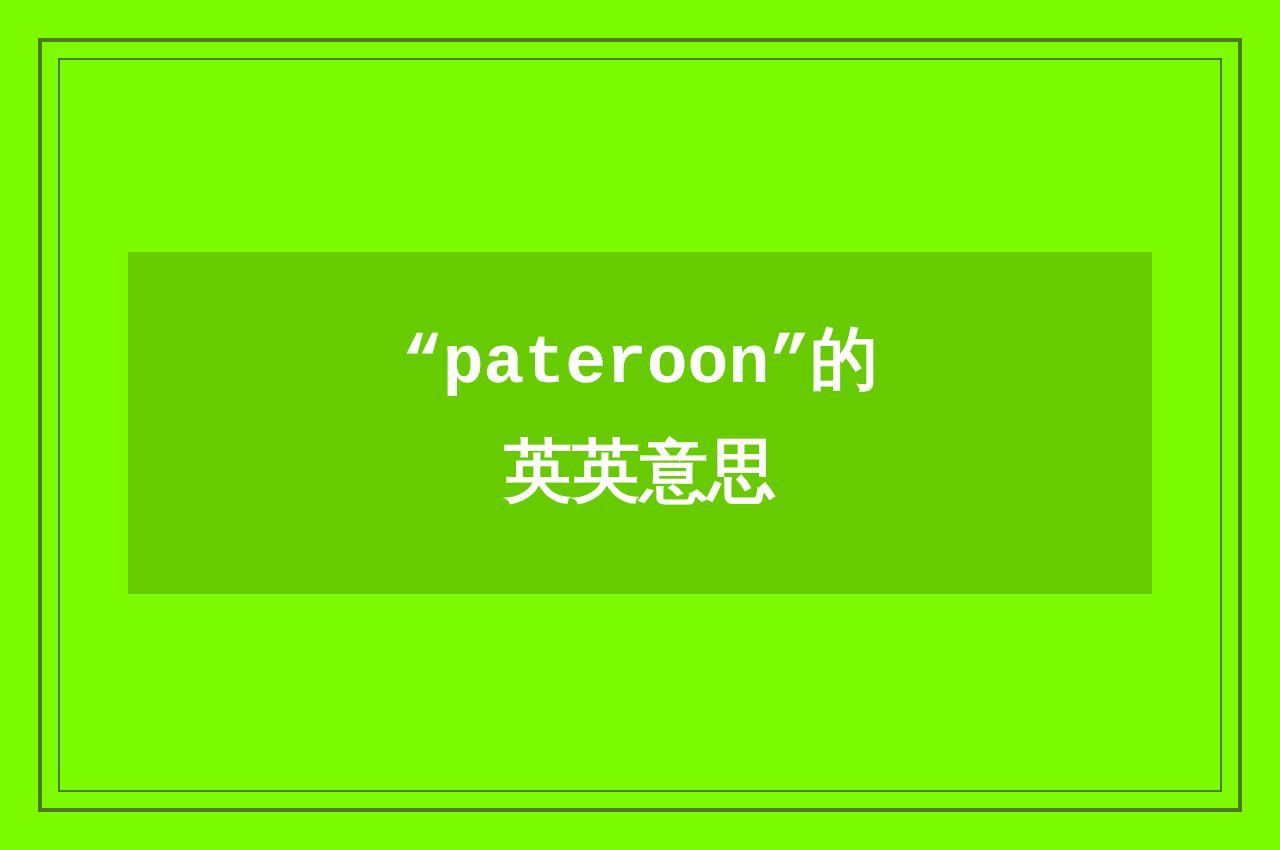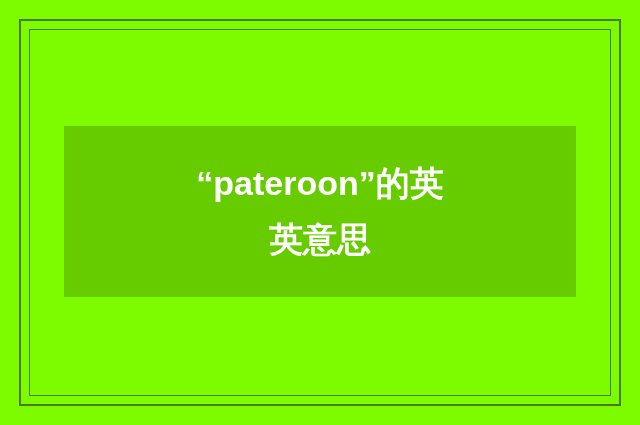--- a/index.html
+++ b/index.html
@@ -64,21 +64,21 @@
     align-items: center;
     justify-content: center;
     box-sizing: border-box;
     padding: 0 18px;
   }
 
   #headline {
     margin: 0;
     width: 270px;
     color: #ffffff;
-    font-family: Liberation Sans, sans-serif;
+    font-family: Liberation Mono, monospace;
     font-size: 34px;
     font-weight: bold;
     line-height: 1.62;
     text-align: center;
     letter-spacing: 0px;
     word-break: break-all;
     overflow-wrap: anywhere;
     white-space: normal;
   }
 </style>

